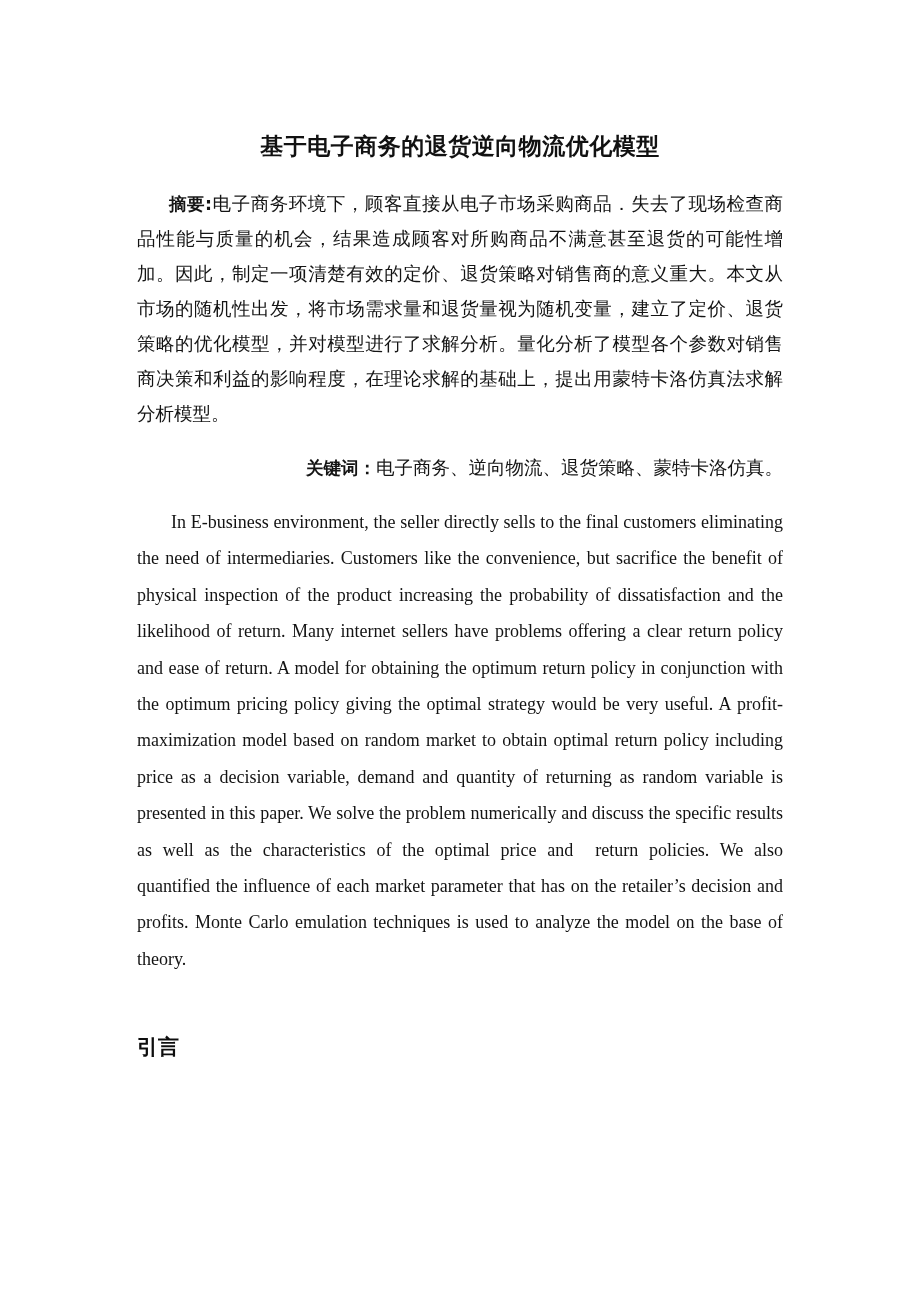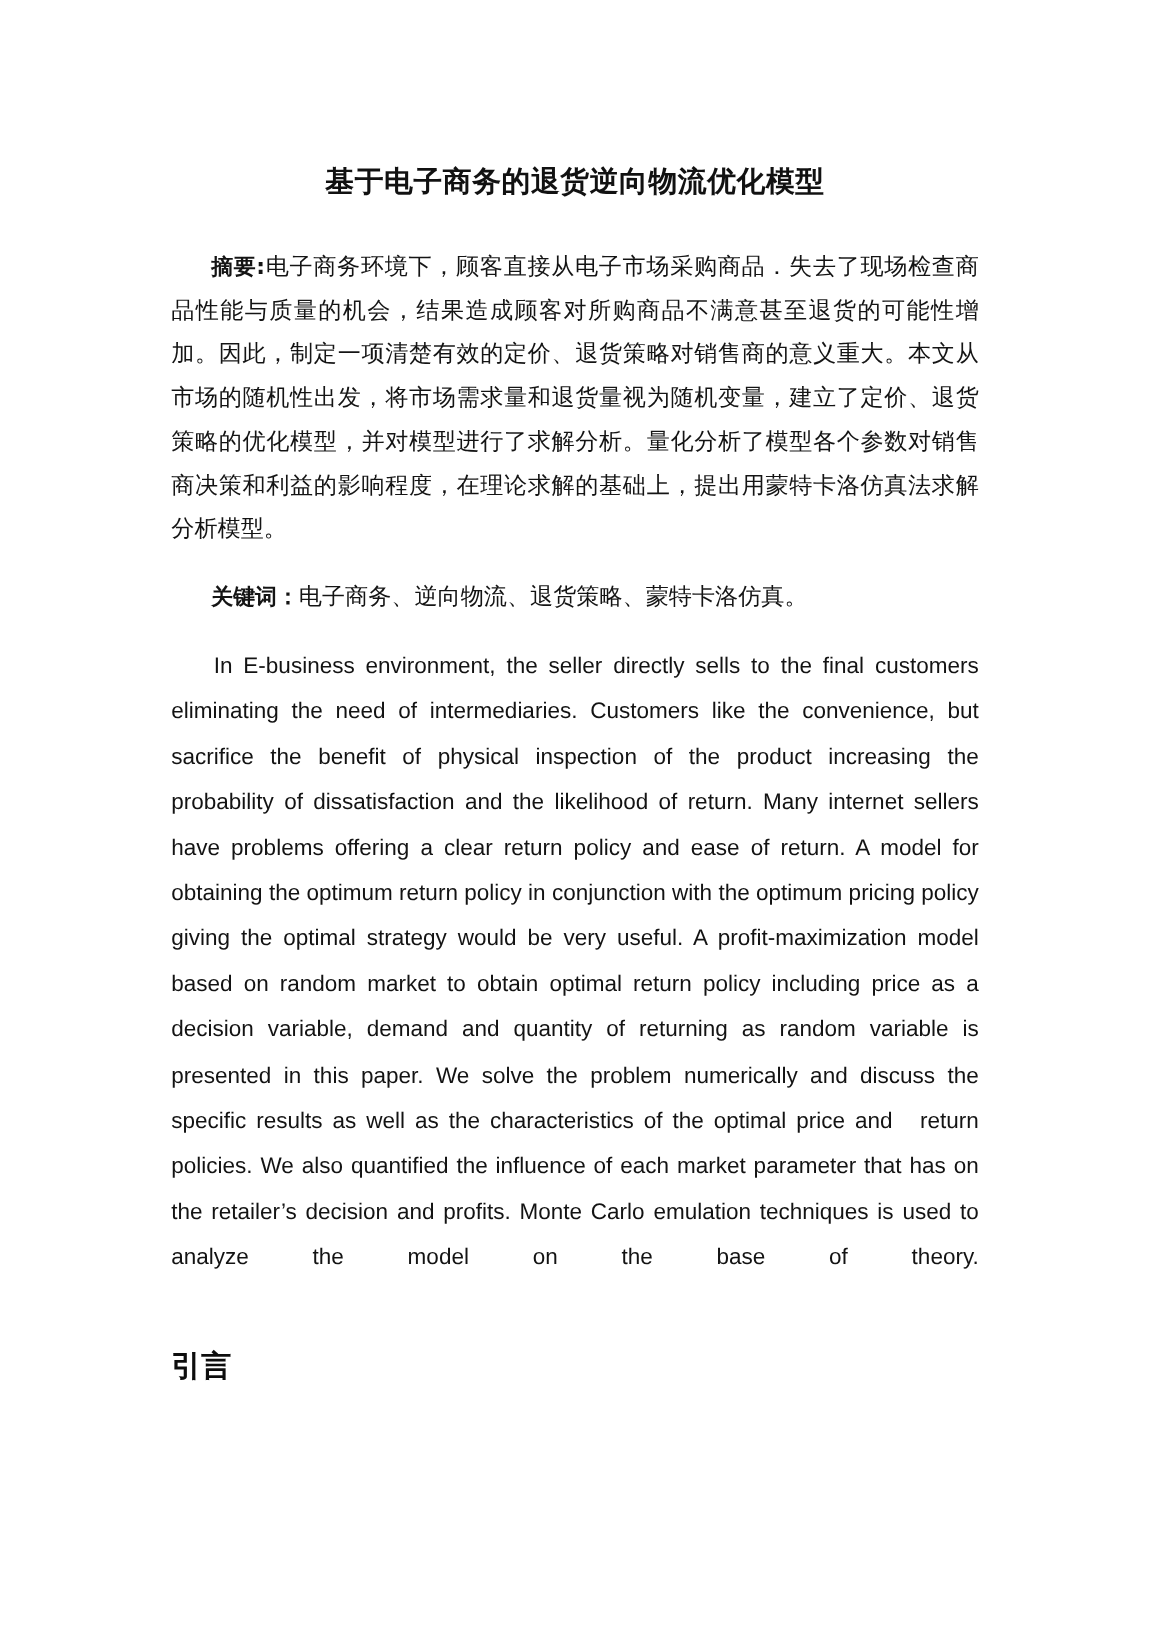--- a/index.html
+++ b/index.html
@@ -40,21 +40,21 @@
     line-height: 30px;
     text-align: center;
     letter-spacing: 0.5px;
     margin-top: 131px;
     margin-bottom: 0;
     color: #111;
   }
 
   
   .cn-abstract {
-    margin-top: 36px;
+    margin-top: 26px;
     font-family: "Liberation Serif", "DejaVu Serif", serif;
     font-size: 18.5px;
     line-height: 35px;
     text-align: justify;
     text-justify: inter-ideograph;
     text-indent: 32px;
     color: #141414;
   }
   .lbl-bold-sans {
     font-family: "DejaVu Sans", "Liberation Sans", sans-serif;
@@ -62,26 +62,27 @@
     font-size: 17.5px;
   }
 
   .cn-keywords {
     margin-top: 9px;
     font-family: "Liberation Serif", "DejaVu Serif", serif;
     font-size: 18.5px;
     line-height: 35px;
     text-indent: 32px;
     color: #141414;
+    text-align: right;
   }
 
   
   .en-abstract {
     margin-top: 9px;
-    font-family: Liberation Sans, sans-serif;
+    font-family: Liberation Serif, serif;
     font-size: 18px;
     line-height: 36.4px;
     text-align: justify;
     text-indent: 34px;
     color: #131313;
     hyphens: none;
   }
   .en-abstract:after {
     content: "";
     display: inline-block;
@@ -95,21 +96,21 @@
     line-height: 36.4px;
     text-indent: 34px;
     color: #131313;
   }
 
   
   .section-heading {
     margin-top: 6px;
     font-family: "DejaVu Sans", "Liberation Sans", sans-serif;
     font-weight: bold;
-    font-size: 24px;
+    font-size: 21px;
     line-height: 30px;
     color: #0d0d0d;
     text-indent: 0;
   }
 
   
   .intro-para {
     margin-top: 6px;
     font-family: "DejaVu Serif", "Liberation Serif", serif;
     font-size: 18.5px;

